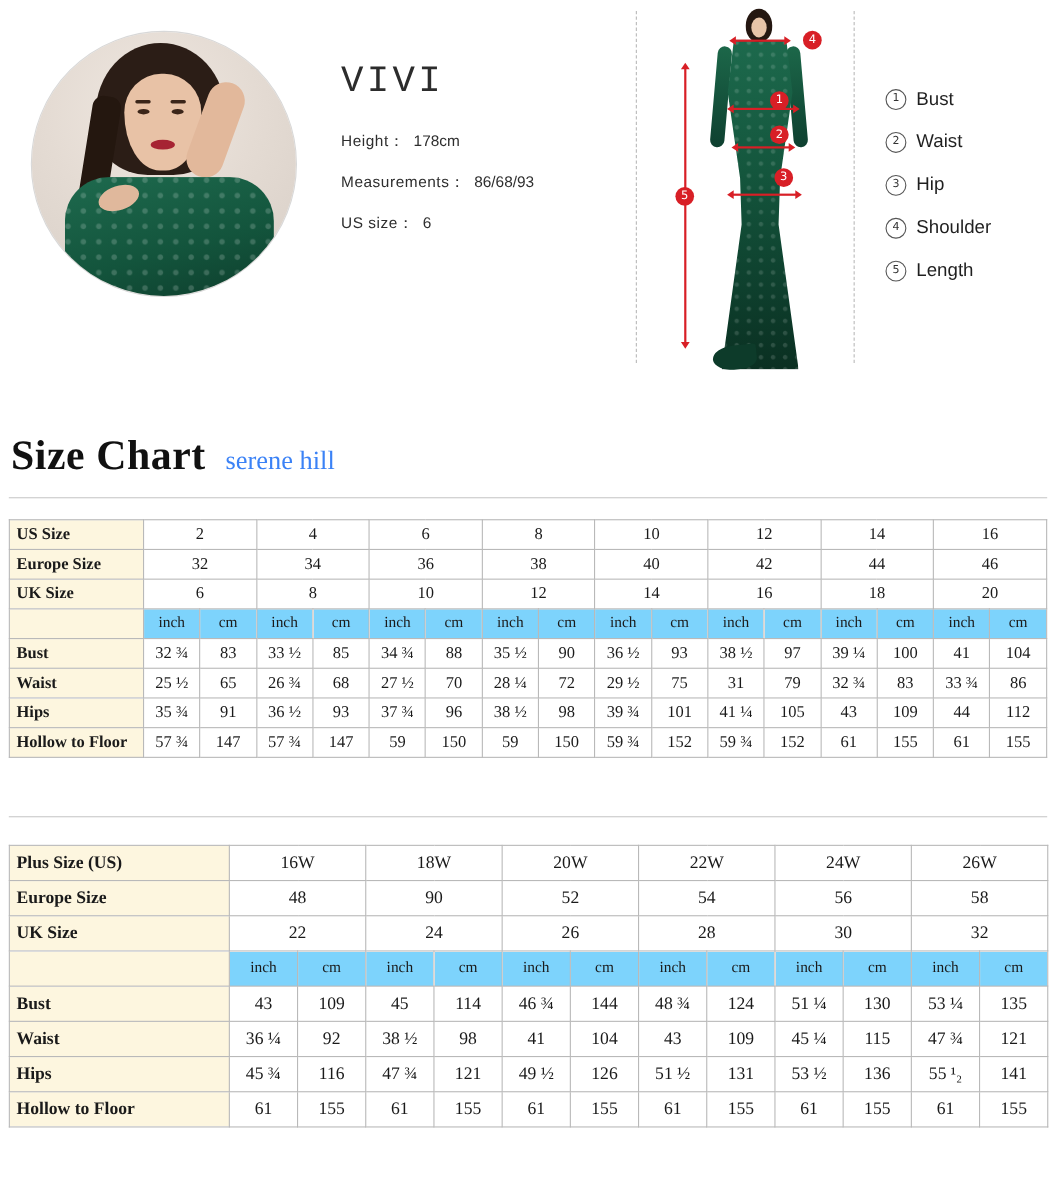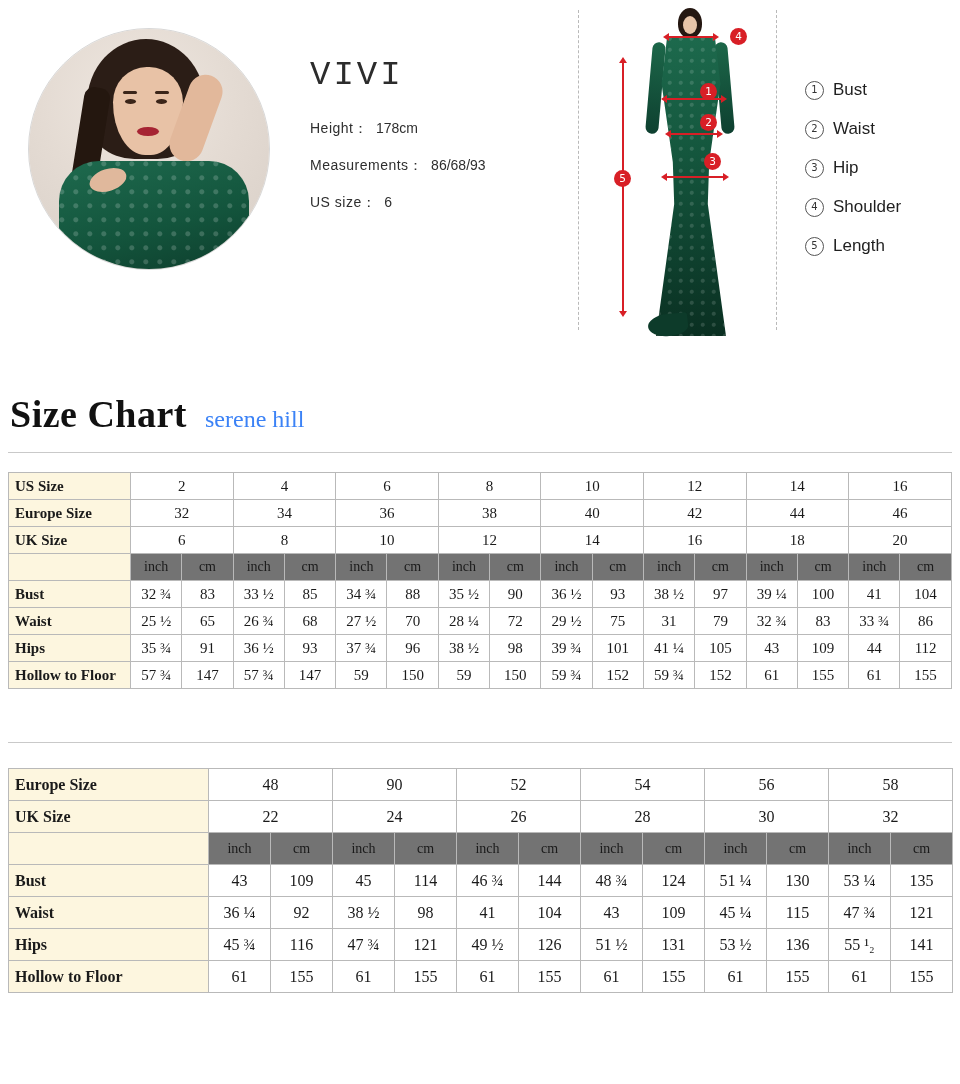--- a/index.html
+++ b/index.html
@@ -331,21 +331,21 @@
     overflow: hidden;
   }
   td.rowhead {
     background: #fdf6df;
     font-weight: bold;
     text-align: left;
     padding-left: 6px;
     font-size: 15px;
   }
   td.unit {
-    background: #737373;
+    background: #7dd3fc;
     font-size: 14px;
   }
   td.blank {
     background: #fdf6df;
   }
   .t2 table td { height: 31px; font-size: 16px; }
   .t2 td.rowhead { font-size: 16px; }
   .t2 td.unit { font-size: 14px; }
 </style>
 </head>
@@ -583,20 +583,29 @@
 </div>
 
 <div class="table-wrap t2">
   <table>
     <colgroup>
       <col style="width:200px">
       <col span="12" style="width:62px">
     </colgroup>
     <tbody id="plus-body">
         <tr>
+          <td class="rowhead">Plus Size (US)</td>
+          <td colspan="2">16W</td>
+          <td colspan="2">18W</td>
+          <td colspan="2">20W</td>
+          <td colspan="2">22W</td>
+          <td colspan="2">24W</td>
+          <td colspan="2">26W</td>
+        </tr>
+        <tr>
           <td class="rowhead">Europe Size</td>
           <td colspan="2">48</td>
           <td colspan="2">90</td>
           <td colspan="2">52</td>
           <td colspan="2">54</td>
           <td colspan="2">56</td>
           <td colspan="2">58</td>
         </tr>
         <tr>
           <td class="rowhead">UK Size</td>

